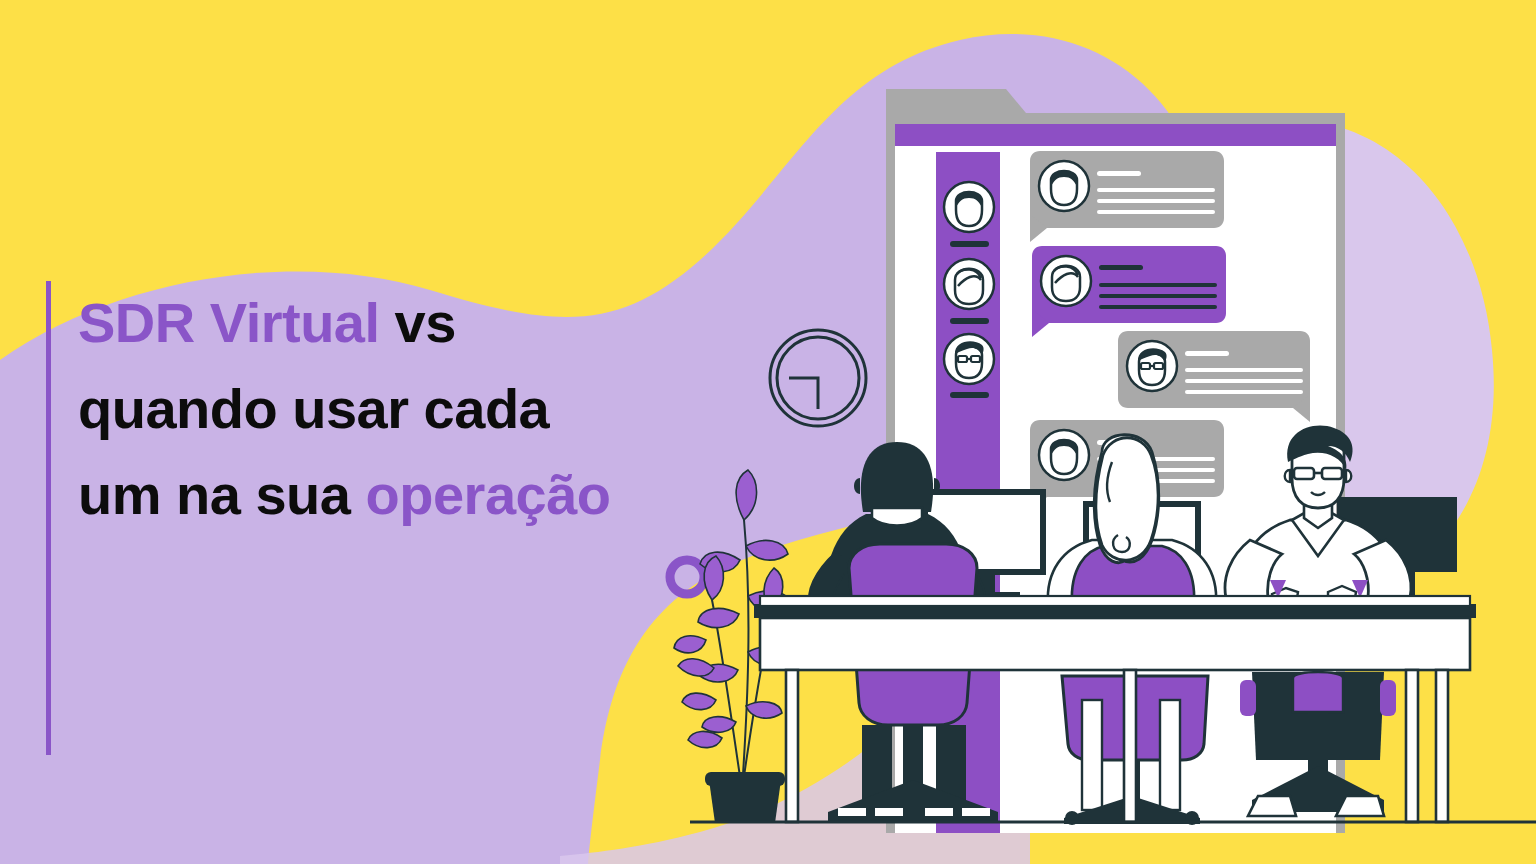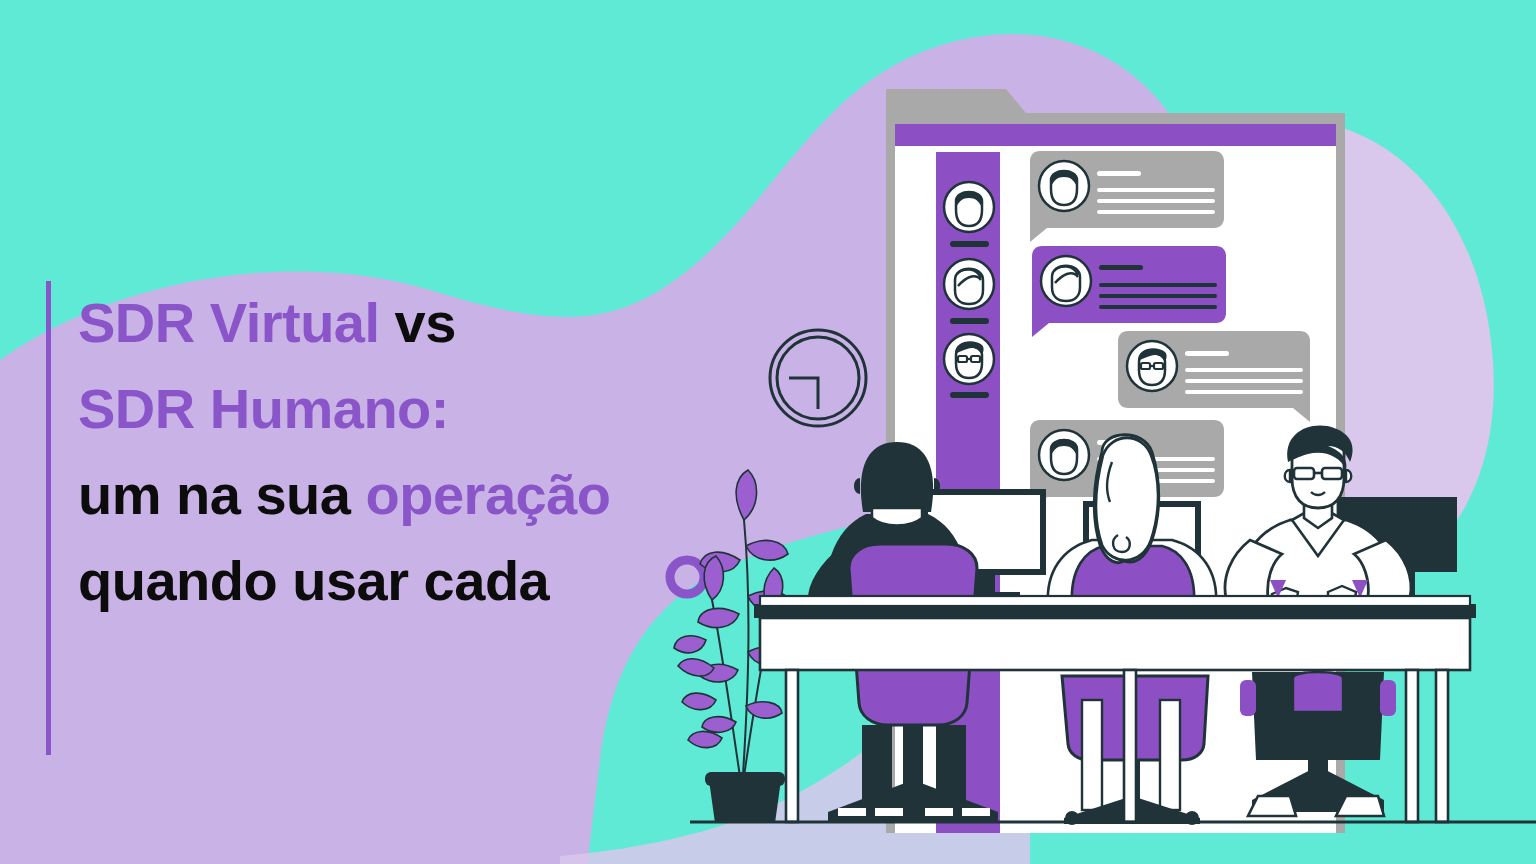--- a/index.html
+++ b/index.html
@@ -1,17 +1,17 @@
 <!DOCTYPE html>
 <html><head>
 <meta charset="utf-8">
 <style>
   html,body{margin:0;padding:0;background:#ffffff;}
   body{width:1536px;height:864px;overflow:hidden;font-family:"Liberation Sans",sans-serif;}
-  #stage{position:relative;width:1536px;height:864px;background:#5eead4;overflow:hidden;}
+  #stage{position:relative;width:1536px;height:864px;background:#fde047;overflow:hidden;}
   #bg-svg,#art-svg{position:absolute;left:0;top:0;width:1536px;height:864px;}
   #headline{
     position:absolute;left:78px;top:280px;width:660px;
     font-family:"Liberation Sans",sans-serif;
     font-weight:bold;font-size:56px;line-height:86px;
     letter-spacing:-0.5px;color:#111111;
   }
   #headline .ln{display:block;white-space:nowrap;}
   .pp{color:#8a55c8;}
   .bk{color:#0c0c0c;}
@@ -48,27 +48,24 @@
     <rect x="1030" y="0" width="0" height="0" fill="#ffffff"></rect>
   </svg>
 
   <div id="accent-rule"></div>
 
   <div id="headline">
     <span class="ln">
       <span class="pp">SDR Virtual </span><span class="bk">vs</span>
     </span>
     <span class="ln">
-      <span class="pp">SDR Humano:</span>
+      <span class="bk">quando usar cada</span>
     </span>
     <span class="ln">
       <span class="bk">um na sua </span><span class="pp">operação</span>
-    </span>
-    <span class="ln">
-      <span class="bk">quando usar cada</span>
     </span>
   </div>
 
   <svg id="art-svg" viewBox="0 0 1536 864">
     <defs>
 
       <g id="av-bald">
         <circle r="25" fill="#ffffff" stroke="#1f3339" stroke-width="2.5"></circle>
         <path d="M -13,-6 C -13,-18 13,-18 13,-6 L 13,3 C 13,14 8,19 0,19 C -8,19 -13,14 -13,3 Z" fill="#ffffff" stroke="#1f3339" stroke-width="2.5"></path>
         <path d="M -13,-5 C -13,-19 13,-19 13,-5 L 13,0 C 9,-6 7,-9 0,-9 C -7,-9 -9,-6 -13,0 Z" fill="#1f3339"></path>

